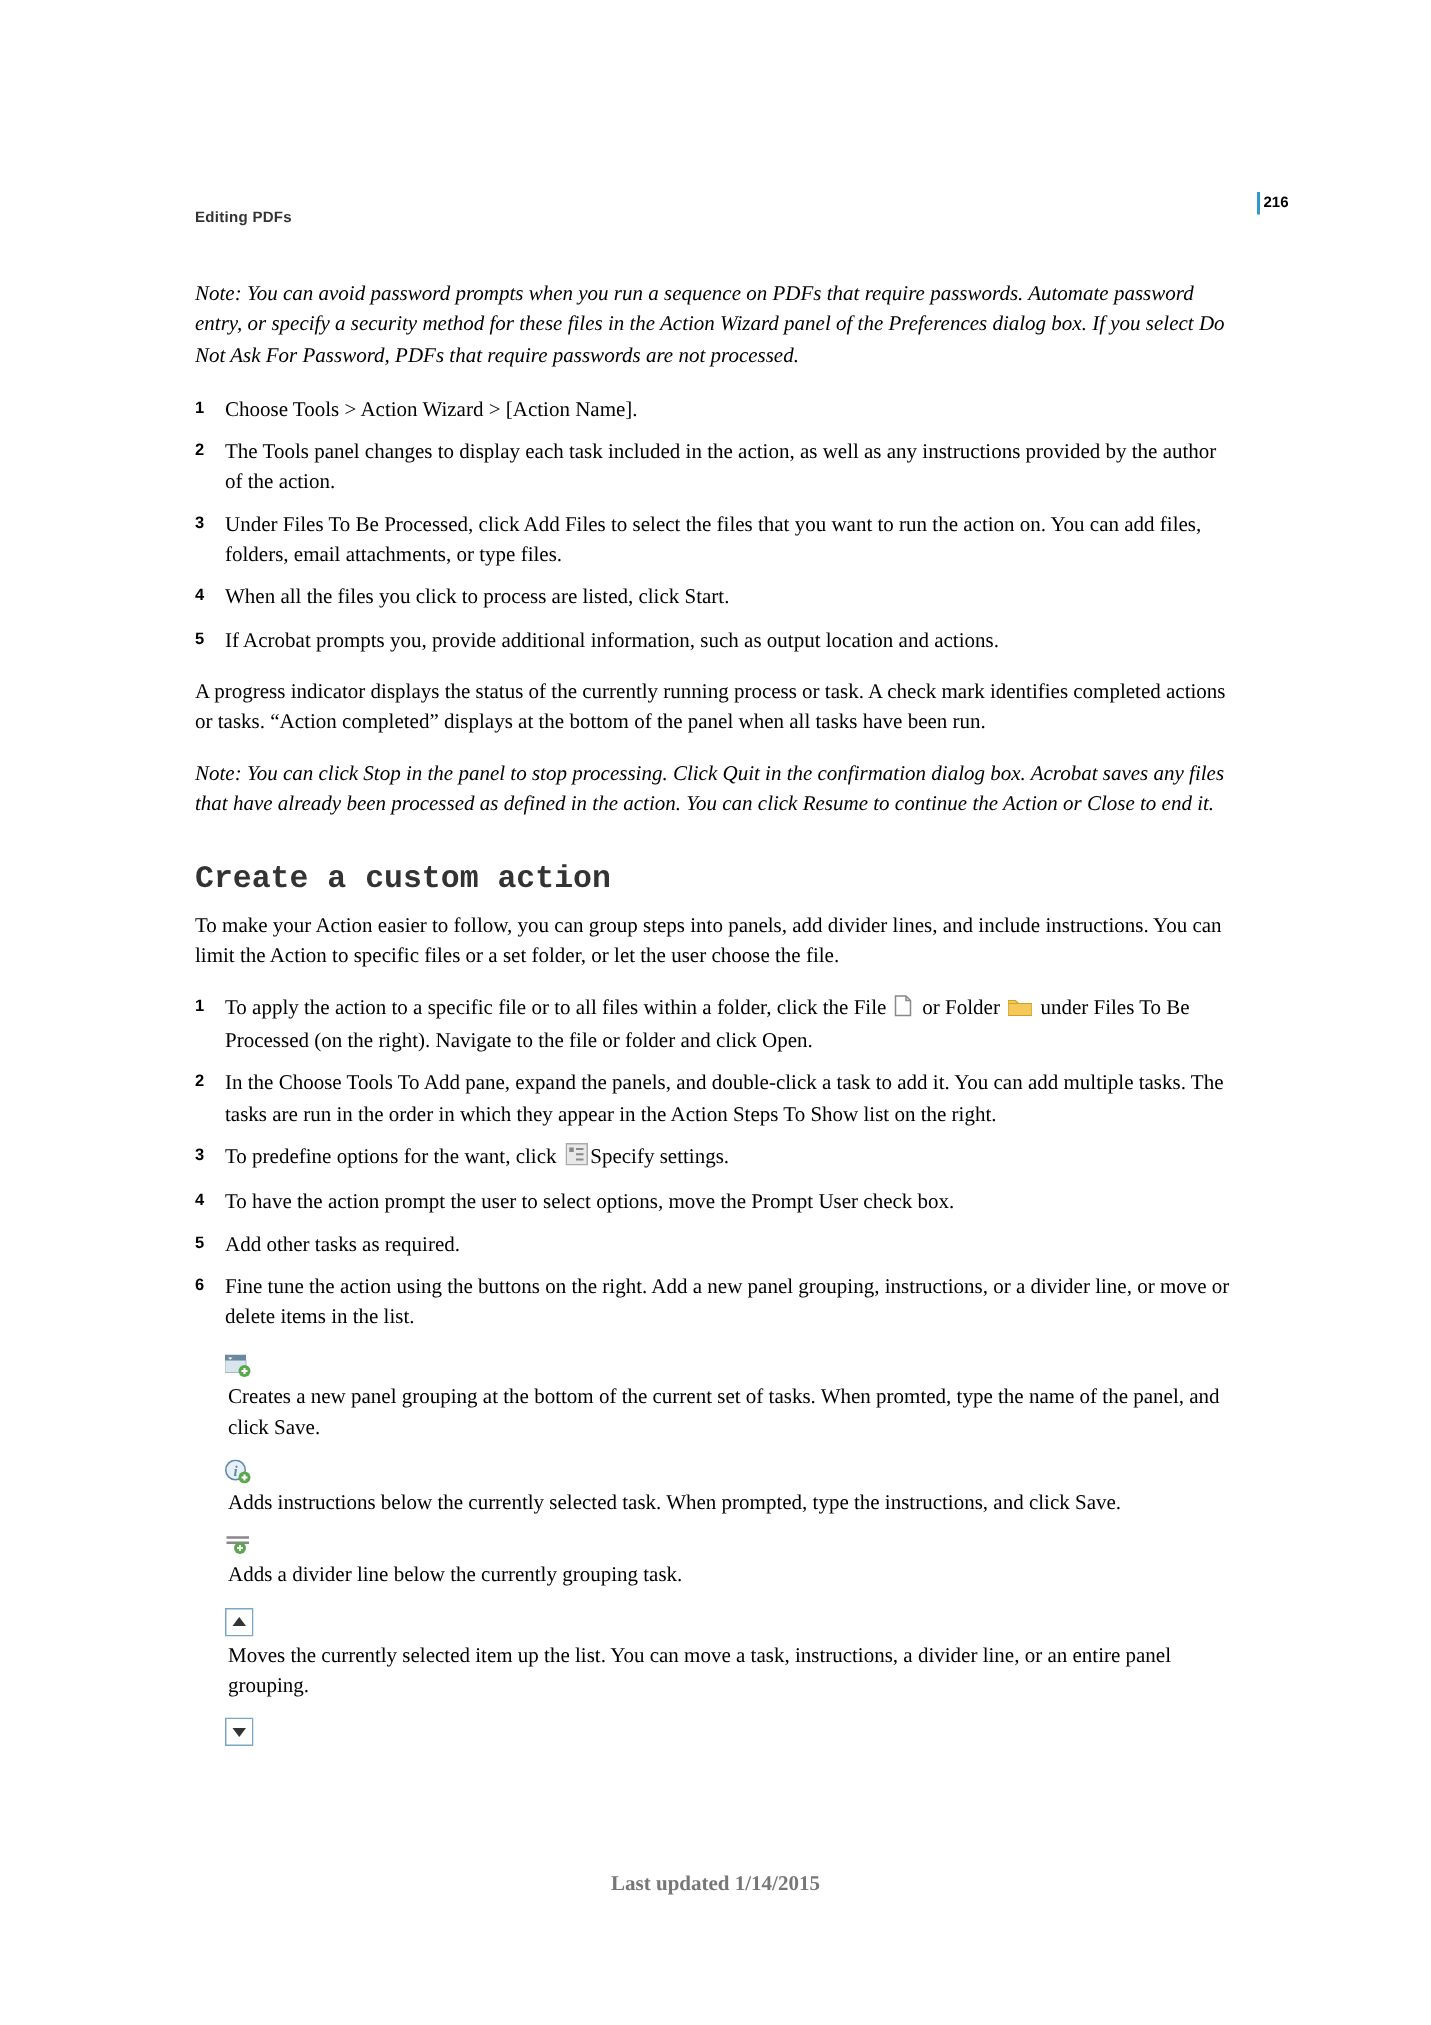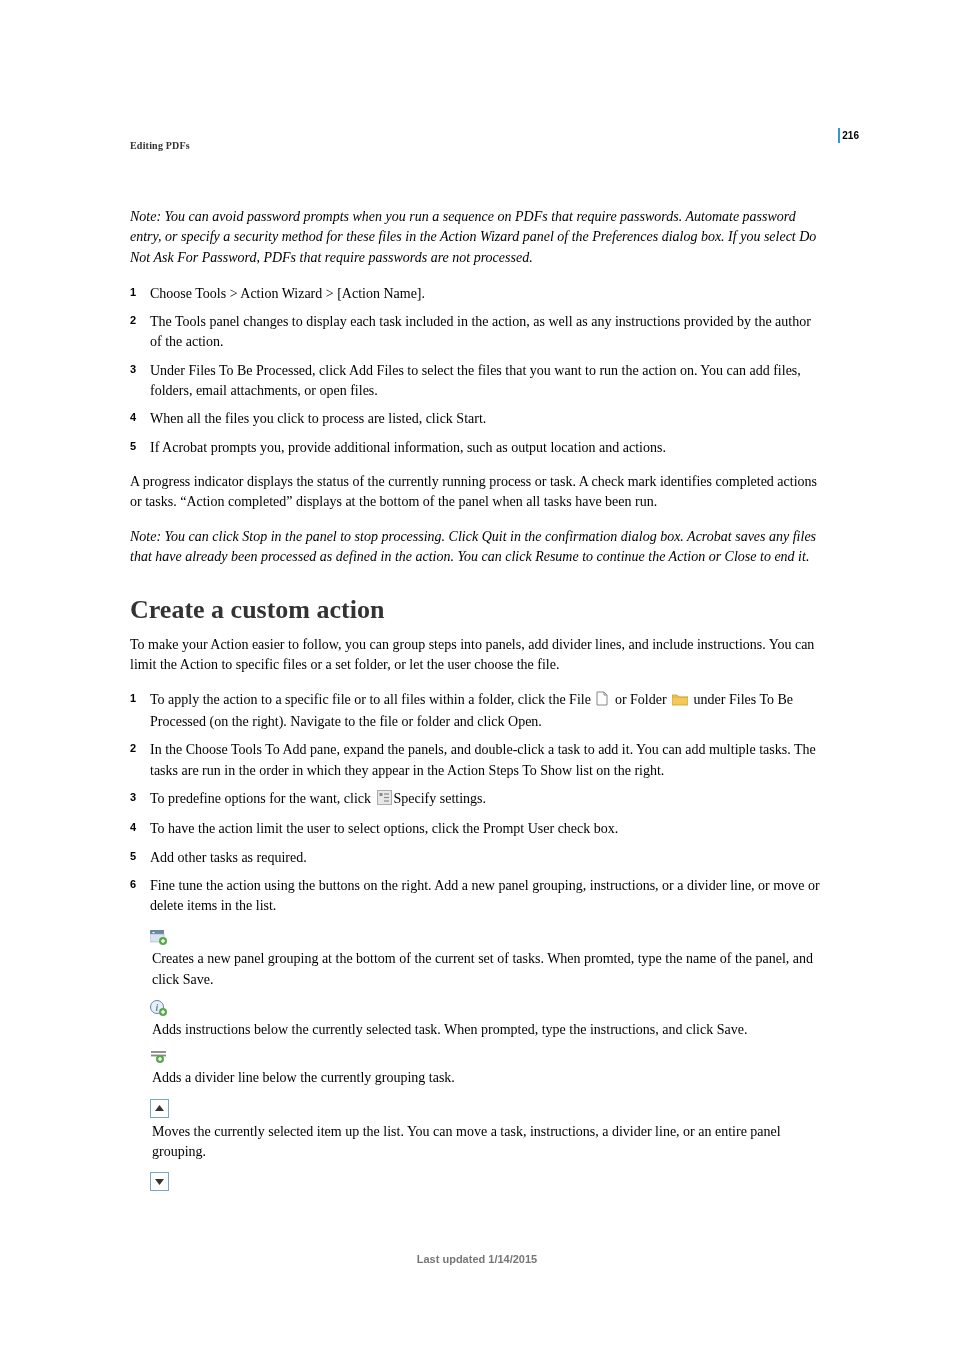--- a/index.html
+++ b/index.html
@@ -20,26 +20,26 @@
     font-family: "Myriad Pro", Arial, sans-serif;
     font-size: 10px;
     font-weight: bold;
     color: #000;
     border-left: 2px solid #3399cc;
     padding-left: 2px;
     padding-top: 2px;
     padding-bottom: 2px;
   }
   .chapter-header {
-    font-family: Liberation Serif, serif;
+    font-family: Liberation Sans, sans-serif;
     font-size: 10px;
     font-weight: bold;
     color: #333;
     letter-spacing: 0.2px;
-    margin-bottom: 56px;
+    margin-bottom: 36px;
   }
   .note {
     font-style: italic;
     line-height: 1.45;
     margin-bottom: 16px;
   }
   .note .label {
     font-weight: normal;
   }
   ol.steps {
@@ -61,22 +61,22 @@
     top: 1px;
     font-family: "Myriad Pro", Arial, sans-serif;
     font-size: 11px;
     font-weight: bold;
   }
   p.body {
     line-height: 1.45;
     margin-bottom: 14px;
   }
   h2.section-title {
-    font-family: Liberation Serif, serif;
-    font-size: 26px;
+    font-family: Liberation Mono, monospace;
+    font-size: 21px;
     font-weight: bold;
     color: #333;
     margin-top: 28px;
     margin-bottom: 10px;
   }
   .icon-inline {
     display: inline-block;
     vertical-align: -2px;
     margin: 0 2px;
   }
@@ -89,43 +89,43 @@
     margin-left: 22px;
     line-height: 1.45;
     margin-bottom: 10px;
   }
   .footer {
     position: absolute;
     bottom: 85px;
     left: 0;
     right: 0;
     text-align: center;
-    font-family: Liberation Sans, sans-serif;
-    font-size: 11px;
+    font-family: Liberation Serif, serif;
+    font-size: 14px;
     font-weight: bold;
     color: #777;
   }
   svg { display: block; }
   .icon-inline svg { display: inline; }
 </style>
 </head>
 <body>
 
 <div class="page-number">216</div>
 
 <div class="chapter-header">Editing PDFs</div>
 
 <p class="note">
   <span class="label">Note:</span><span> You can avoid password prompts when you run a sequence on PDFs that require passwords. Automate password entry, or specify a security method for these files in the Action Wizard panel of the Preferences dialog box. If you select Do Not Ask For Password, PDFs that require passwords are not processed.</span>
 </p>
 
 <ol class="steps">
   <li>Choose Tools &gt; Action Wizard &gt; [Action Name].</li>
   <li>The Tools panel changes to display each task included in the action, as well as any instructions provided by the author of the action.</li>
-  <li>Under Files To Be Processed, click Add Files to select the files that you want to run the action on. You can add files, folders, email attachments, or open files.</li>
+  <li>Under Files To Be Processed, click Add Files to select the files that you want to run the action on. You can add files, folders, email attachments, or type files.</li>
   <li>When all the files you click to process are listed, click Start.</li>
   <li>If Acrobat prompts you, provide additional information, such as output location and actions.</li>
 </ol>
 
 <p class="body">A progress indicator displays the status of the currently running process or task. A check mark identifies completed actions or tasks. “Action completed” displays at the bottom of the panel when all tasks have been run.</p>
 
 <p class="note">
   <span class="label">Note:</span><span> You can click Stop in the panel to stop processing. Click Quit in the confirmation dialog box. Acrobat saves any files that have already been processed as defined in the action. You can click Resume to continue the Action or Close to end it.</span>
 </p>
 
@@ -157,21 +157,21 @@
     <span class="icon-inline">
       <svg width="15" height="15" viewBox="0 0 15 15">
           <rect x="0.5" y="0.5" width="14" height="14" fill="#e8e8e8" stroke="#aaa"></rect>
           <rect x="2.5" y="3" width="3" height="3" fill="#888"></rect>
           <line x1="7" y1="4" x2="12" y2="4" stroke="#888" stroke-width="1.2"></line>
           <line x1="7" y1="7.5" x2="12" y2="7.5" stroke="#888" stroke-width="1.2"></line>
           <line x1="7" y1="11" x2="12" y2="11" stroke="#888" stroke-width="1.2"></line>
         </svg>
     </span><span>Specify settings.</span>
   </li>
-  <li>To have the action limit the user to select options, click the Prompt User check box.</li>
+  <li>To have the action prompt the user to select options, move the Prompt User check box.</li>
   <li>Add other tasks as required.</li>
   <li>Fine tune the action using the buttons on the right. Add a new panel grouping, instructions, or a divider line, or move or delete items in the list.</li>
 </ol>
 
 <div class="icon-block">
   <svg width="18" height="15" viewBox="0 0 18 15">
       <rect x="0" y="0" width="14" height="4" fill="#6a899f"></rect>
       <rect x="0" y="4" width="14" height="8" fill="#d8e4ee" stroke="#8fa8ba" stroke-width="0.5"></rect>
       <polygon points="2,2 5,2 3.5,3.5" fill="#fff"></polygon>
       <circle cx="13" cy="11" r="4" fill="#5aa84e"></circle>

